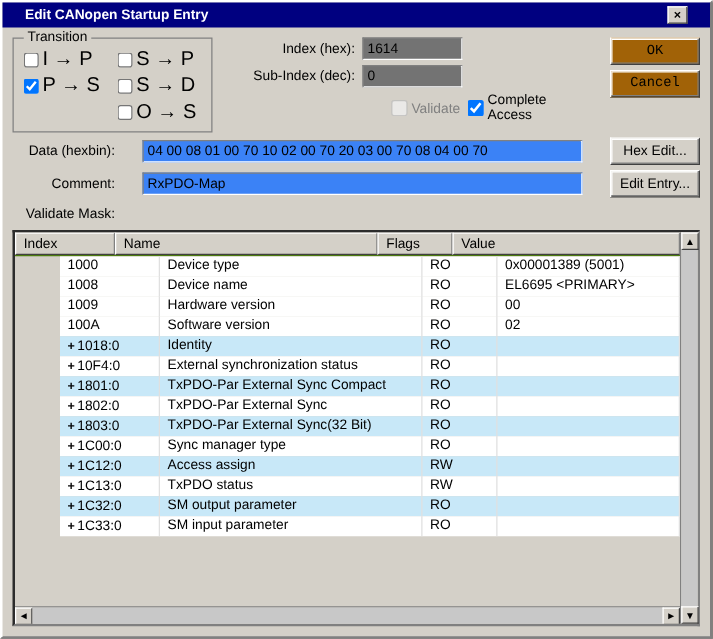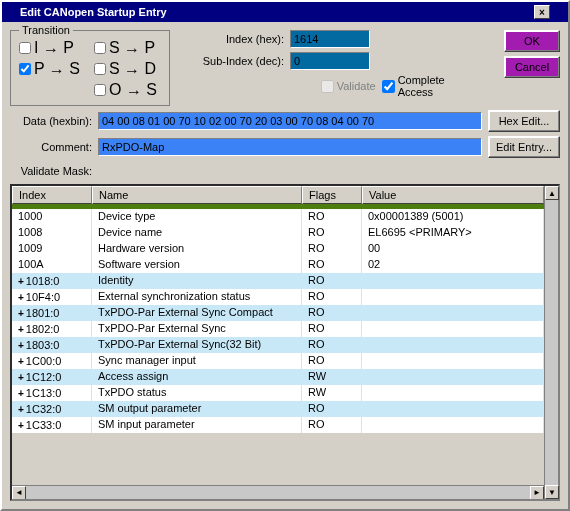--- a/index.html
+++ b/index.html
@@ -115,71 +115,71 @@
     .form-label {
       width: 90px;
       text-align: right;
       font-size: 11px;
       flex-shrink: 0;
     }
     .form-input {
       border: 1px solid #808080;
       border-right-color: #ffffff;
       border-bottom-color: #ffffff;
-      background: #0369a1;
+      background: #737373;
       padding: 1px 3px;
       font-size: 11px;
       font-family: "MS Sans Serif", Arial, sans-serif;
       width: 80px;
       height: 18px;
     }
     .validate-row {
       display: flex;
       align-items: center;
       gap: 6px;
     }
     .validate-label {
       color: #808080;
       font-size: 11px;
       display: flex;
-      align-items: center;
+      align-items: flex-end;
       gap: 3px;
       margin-left: 33px;
     }
     .complete-access {
       display: flex;
       align-items: center;
       gap: 3px;
       font-size: 11px;
     }
     .buttons-col {
       display: flex;
       flex-direction: column;
       gap: 4px;
       flex-shrink: 0;
     }
     .win-button {
-      width: 56px;
+      width: 72px;
       height: 22px;
-      background: #a21caf;
+      background: #a16207;
       border: 1px solid #ffffff;
       border-right-color: #404040;
       border-bottom-color: #404040;
       box-shadow: inset -1px -1px 0 #808080, inset 1px 1px 0 #ffffff;
       font-size: 11px;
-      font-family: Liberation Sans, sans-serif;
+      font-family: Liberation Mono, monospace;
       cursor: pointer;
       display: flex;
       align-items: center;
       justify-content: center;
     }
     .data-row {
       display: flex;
       align-items: center;
-      gap: 6px;
+      gap: 22px;
       flex-shrink: 0;
     }
     .data-label {
       width: 82px;
       text-align: right;
       font-size: 11px;
       flex-shrink: 0;
     }
     .data-input-wide {
       flex: 1;
@@ -209,35 +209,36 @@
       cursor: pointer;
       display: flex;
       align-items: center;
       justify-content: center;
       flex-shrink: 0;
     }
     .table-header {
       display: grid;
       grid-template-columns: 80px 210px 60px 1fr;
       background: #d4d0c8;
-      border-bottom: 5px solid #4d7c0f;
+      border-bottom: 1px solid #4d7c0f;
       flex-shrink: 0;
     }
     .table-header-cell {
       padding: 2px 6px;
       font-size: 11px;
       border-right: 1px solid #808080;
       font-weight: normal;
       border-top: 1px solid #ffffff;
       border-left: 1px solid #ffffff;
       border-bottom: 1px solid #404040;
     }
     .table-body {
       overflow-y: auto;
       flex: 1;
+      margin-left: 36px;
     }
     .table-row {
       display: grid;
       grid-template-columns: 80px 210px 60px 1fr;
       min-height: 16px;
     }
     .table-row:nth-child(odd) { background: #ffffff; }
     .table-row:nth-child(even) { background: #ffffff; }
     .table-row.highlight { background: #c8e8f8; }
     .table-cell {
@@ -463,21 +464,21 @@
             <div class="table-cell"></div>
           </div>
           <div class="table-row highlight">
             <div class="table-cell with-plus"><span class="plus-icon">+</span>1803:0</div>
             <div class="table-cell">TxPDO-Par External Sync(32 Bit)</div>
             <div class="table-cell">RO</div>
             <div class="table-cell"></div>
           </div>
           <div class="table-row">
             <div class="table-cell with-plus"><span class="plus-icon">+</span>1C00:0</div>
-            <div class="table-cell">Sync manager input</div>
+            <div class="table-cell">Sync manager type</div>
             <div class="table-cell">RO</div>
             <div class="table-cell"></div>
           </div>
           <div class="table-row highlight">
             <div class="table-cell with-plus"><span class="plus-icon">+</span>1C12:0</div>
             <div class="table-cell">Access assign</div>
             <div class="table-cell">RW</div>
             <div class="table-cell"></div>
           </div>
           <div class="table-row">

